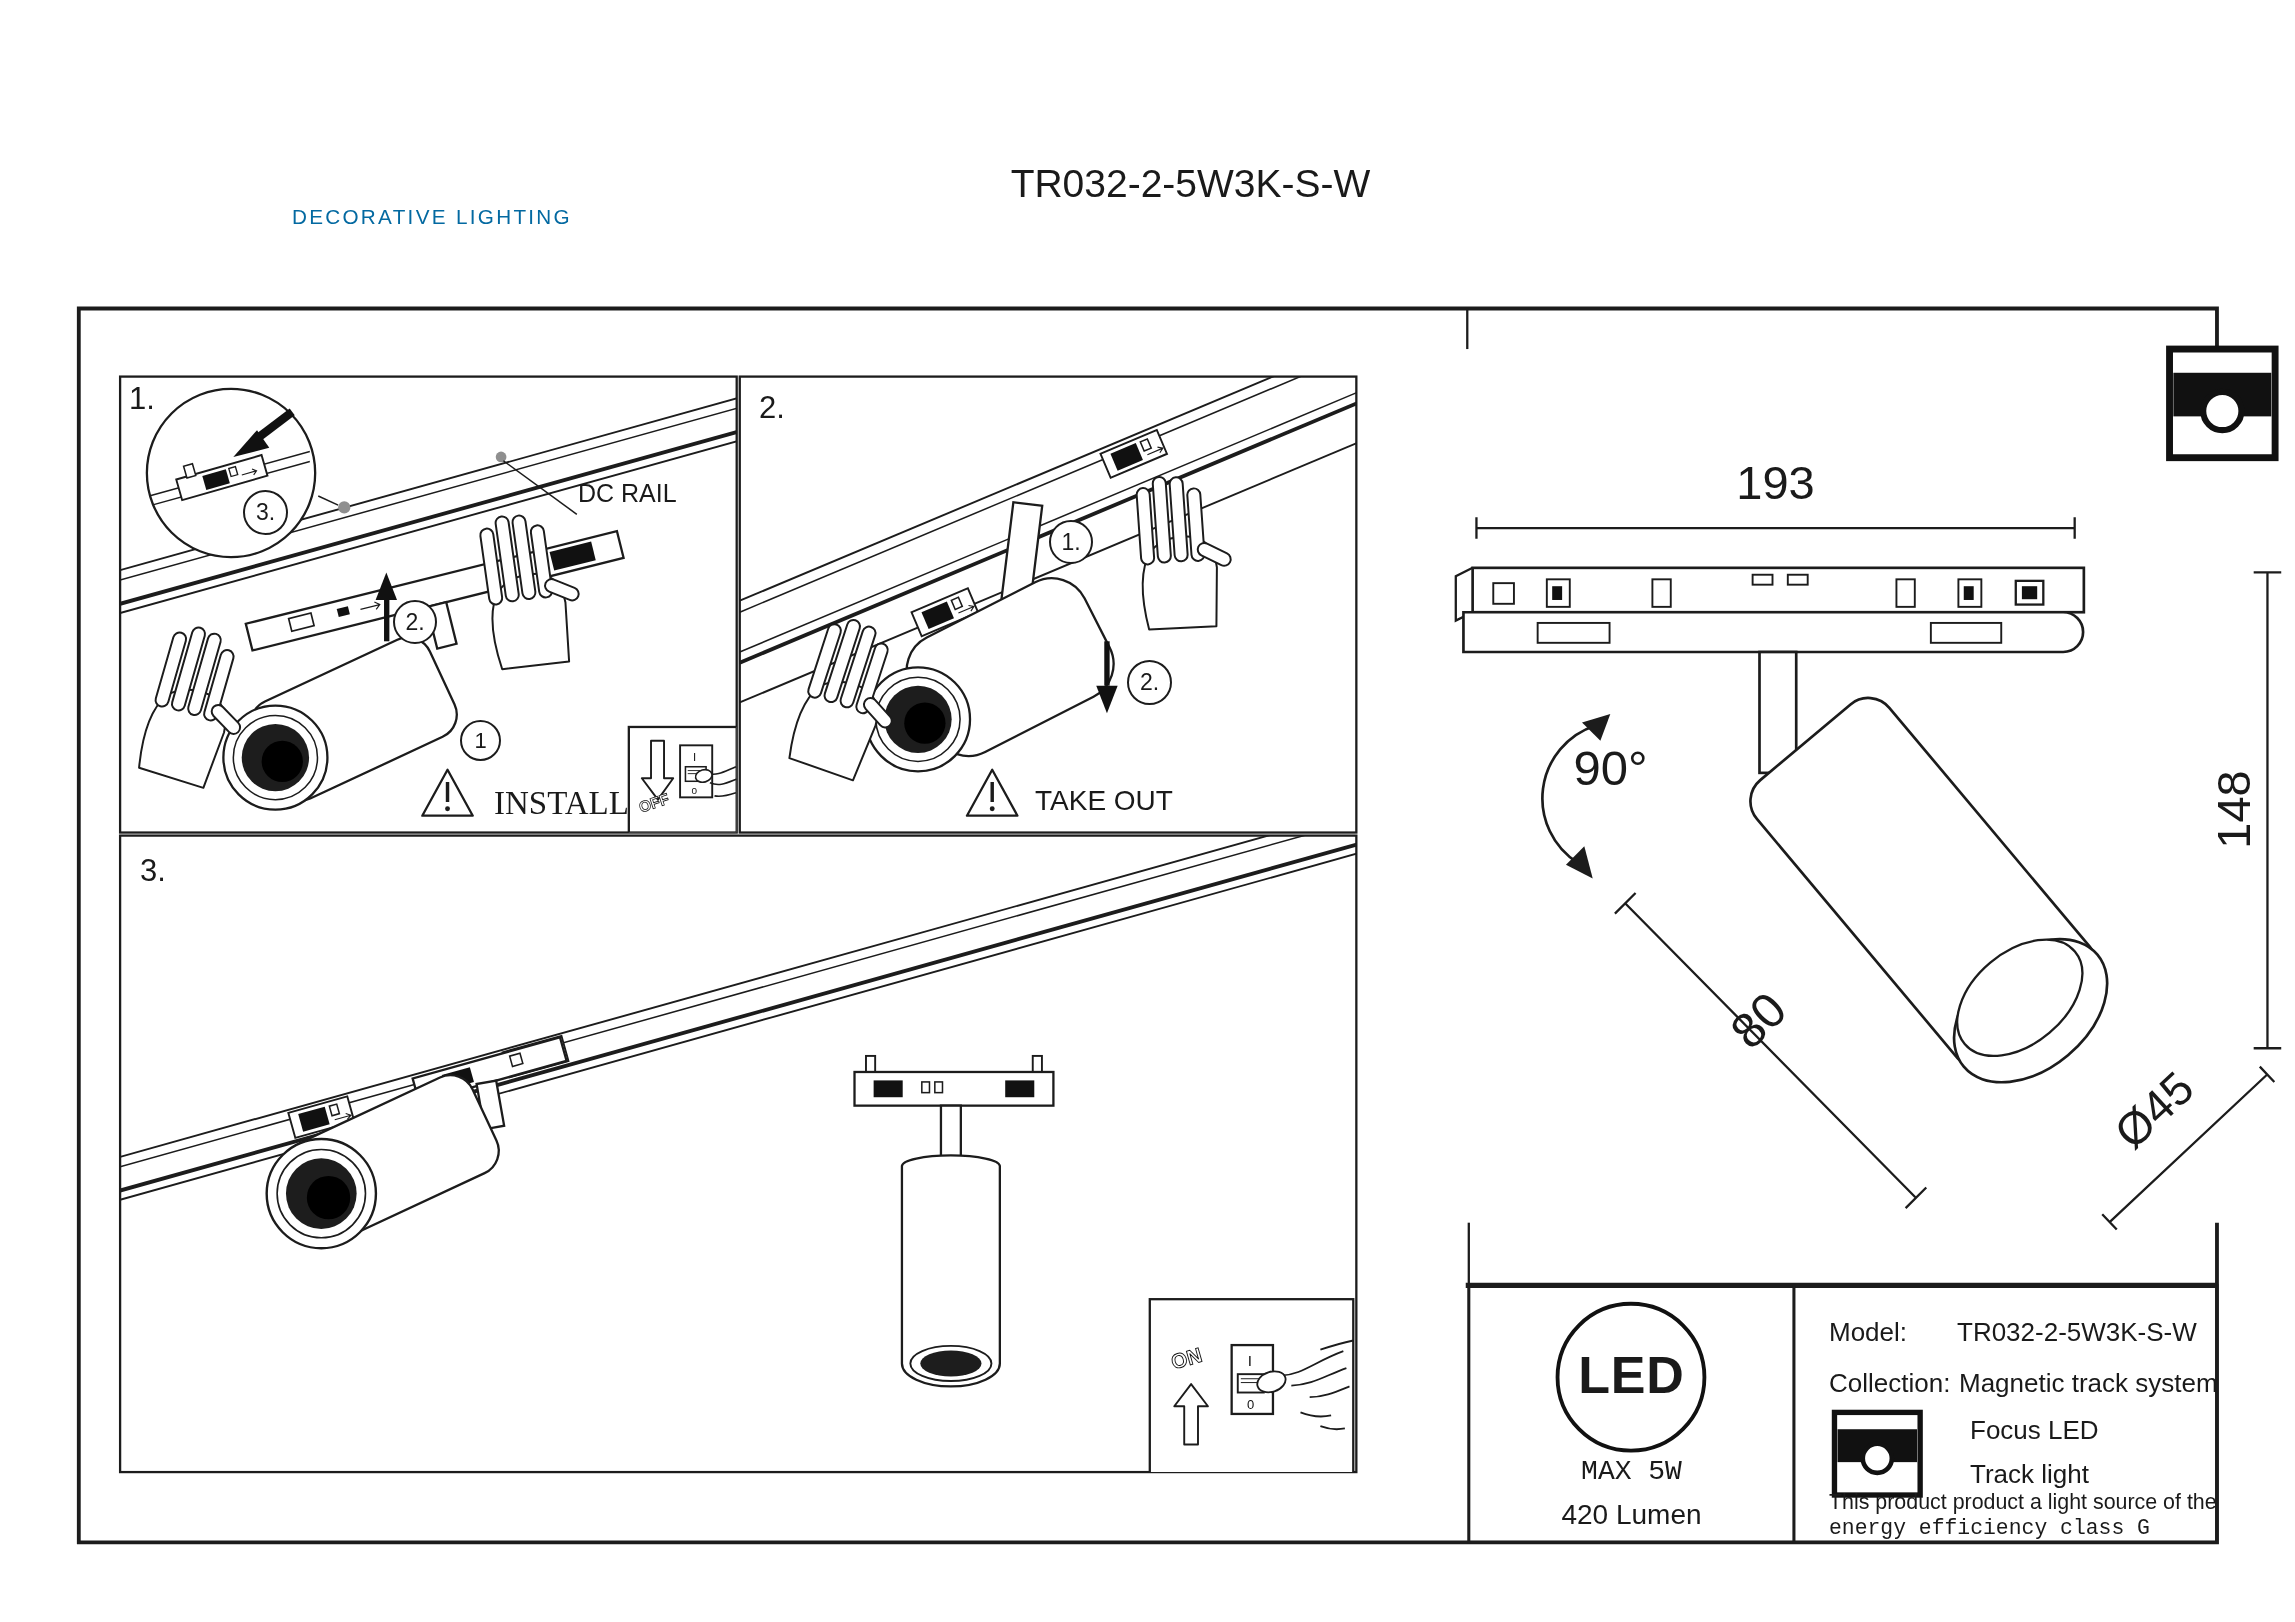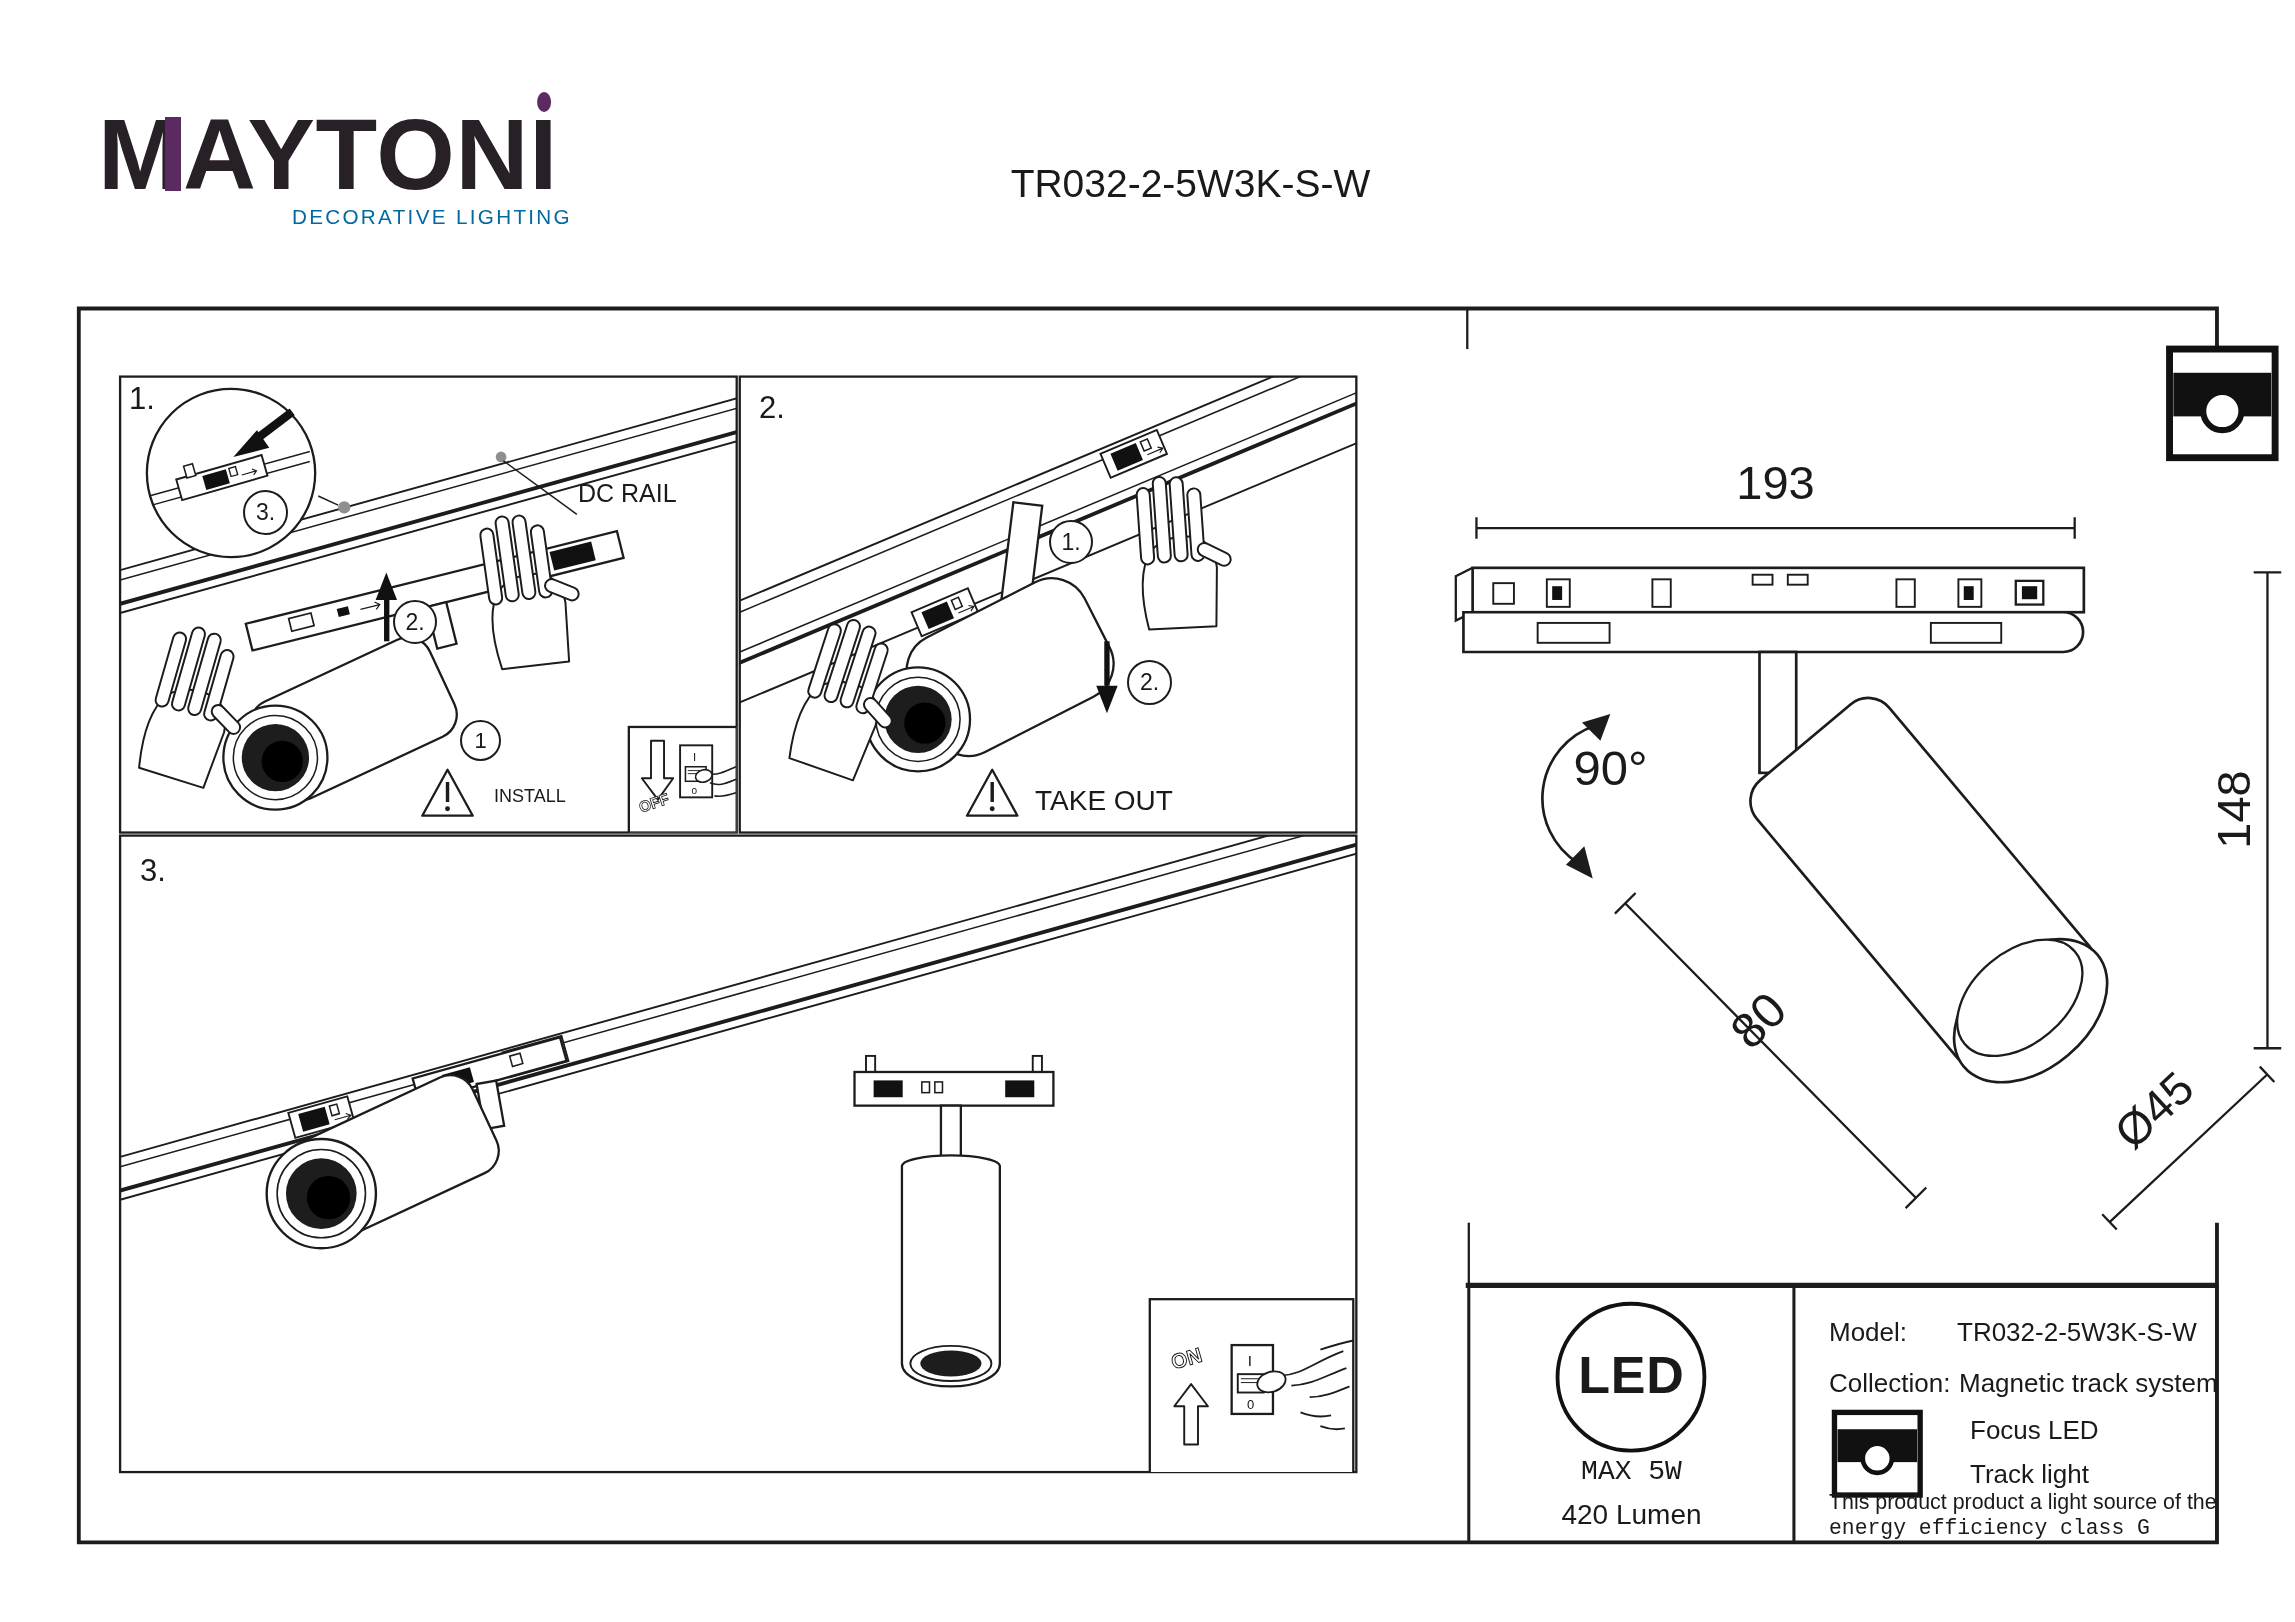--- a/index.html
+++ b/index.html
@@ -265,40 +265,36 @@
   <g>
     <circle cx="2132" cy="1800" r="96" fill="#fff" stroke="#111" stroke-width="5"></circle>
   </g>
   <g>
     <rect x="2398" y="1846" width="112" height="108" fill="#fff" stroke="#111" stroke-width="7"></rect>
     <rect x="2402" y="1868" width="104" height="43" fill="#111"></rect>
     <circle cx="2454" cy="1906" r="19" fill="#fff" stroke="#111" stroke-width="6"></circle>
   </g>
 </svg>
 
-<div class="t logo" style="left:98px;top:104px;">
-  <span><span>MAYTON</span><span class="logo-i"><span>I</span><i class="logo-dot" style="background: rgb(91, 42, 96);"></i></span></span>
-  <i class="logo-m-accent" style="background: rgb(91, 42, 96);"></i>
-</div>
 <div class="t tagline" style="left:98px;top:207px;width:474px;text-align:right;font-size:20.7px;">DECORATIVE LIGHTING</div>
 
 <div class="t ctr" style="left:846px;top:164px;width:689px;font-size:39px;">TR032-2-5W3K-S-W</div>
 
 <div class="t" style="left:129px;top:383px;font-size:31px;">1.</div>
 <div class="t" style="left:759px;top:392px;font-size:31px;">2.</div>
 <div class="t" style="left:140px;top:855px;font-size:31px;">3.</div>
 
 <span class="circ" style="left:243px;top:490px;width:41px;height:41px;font-size:23px;">3.</span>
 <span class="circ" style="left:393px;top:600px;width:40px;height:40px;font-size:23px;">2.</span>
 <span class="circ" style="left:460px;top:720px;width:37px;height:37px;font-size:22px;">1</span>
 <span class="circ" style="left:1049px;top:520px;width:40px;height:40px;font-size:23px;">1.</span>
 <span class="circ" style="left:1127px;top:660px;width:41px;height:41px;font-size:23px;">2.</span>
 
 <div class="t" style="left:578px;top:481px;font-size:25px;">DC RAIL</div>
-<div class="t" style="left:494px;top:787px;font-size:18px;">INSTALL</div>
+<div class="t" style="left:494px;top:787px;font-size:33px;font-family:Liberation Serif, serif;">INSTALL</div>
 <div class="t" style="left:1035px;top:787px;font-size:28px;">TAKE OUT</div>
 
 <div class="t ctr" style="left:1699px;top:459px;width:153px;font-size:47px;">193</div>
 <div class="t ctr" style="left:1557px;top:744px;width:107px;font-size:49px;">90°</div>
 <div class="t ctr rot90" style="left:2164px;top:786px;width:138px;font-size:47px;">148</div>
 <div class="t ctr rot45" style="left:1720px;top:996px;width:77px;font-size:49px;">80</div>
 <div class="t ctr rot43" style="left:2085px;top:1087px;width:138px;font-size:46px;">Ø45</div>
 
 <div class="t ctr" style="left:1558px;top:1349px;width:147px;font-size:52px;font-weight:bold;letter-spacing:0.8px;">LED</div>
 <div class="t ctr" style="left:1555px;top:1458px;width:153px;font-size:28px;font-family:Liberation Mono, monospace;">MAX 5W</div>

